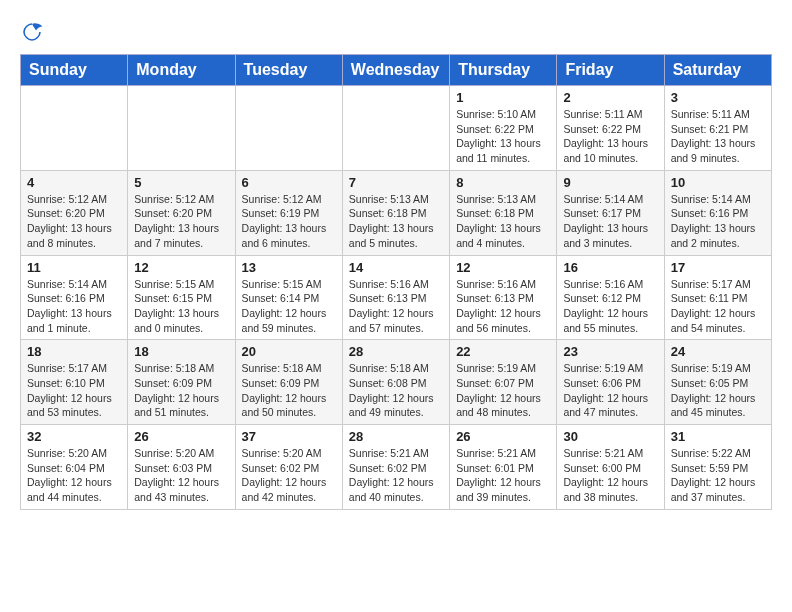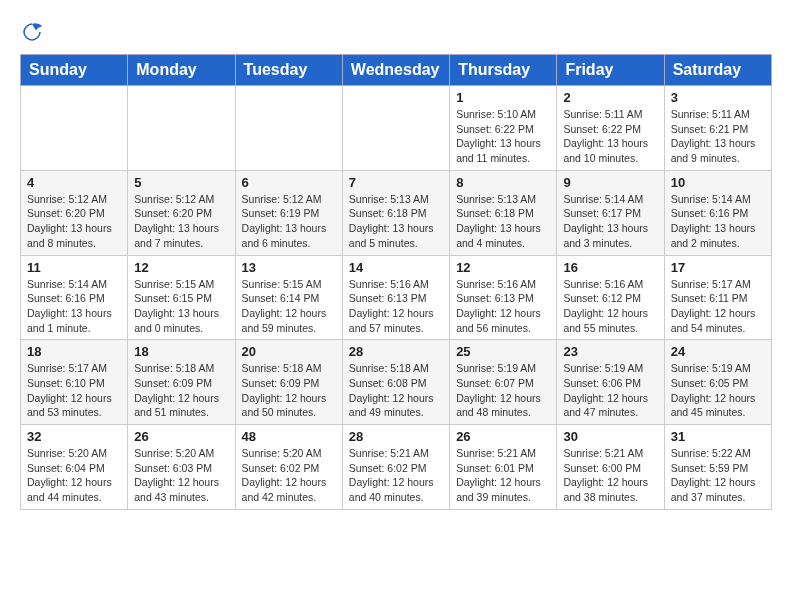--- a/index.html
+++ b/index.html
@@ -277,21 +277,21 @@
 and 50 minutes.</div>
         </td>
         <td>
           <div class="day-number">28</div>
           <div class="day-info" style="white-space: pre-line;">Sunrise: 5:18 AM
 Sunset: 6:08 PM
 Daylight: 12 hours
 and 49 minutes.</div>
         </td>
         <td>
-          <div class="day-number">25</div>
+          <div class="day-number">22</div>
           <div class="day-info" style="white-space: pre-line;">Sunrise: 5:19 AM
 Sunset: 6:07 PM
 Daylight: 12 hours
 and 48 minutes.</div>
         </td>
         <td>
           <div class="day-number">23</div>
           <div class="day-info" style="white-space: pre-line;">Sunrise: 5:19 AM
 Sunset: 6:06 PM
 Daylight: 12 hours
@@ -314,21 +314,21 @@
 and 44 minutes.</div>
         </td>
         <td>
           <div class="day-number">26</div>
           <div class="day-info" style="white-space: pre-line;">Sunrise: 5:20 AM
 Sunset: 6:03 PM
 Daylight: 12 hours
 and 43 minutes.</div>
         </td>
         <td>
-          <div class="day-number">48</div>
+          <div class="day-number">37</div>
           <div class="day-info" style="white-space: pre-line;">Sunrise: 5:20 AM
 Sunset: 6:02 PM
 Daylight: 12 hours
 and 42 minutes.</div>
         </td>
         <td>
           <div class="day-number">28</div>
           <div class="day-info" style="white-space: pre-line;">Sunrise: 5:21 AM
 Sunset: 6:02 PM
 Daylight: 12 hours

